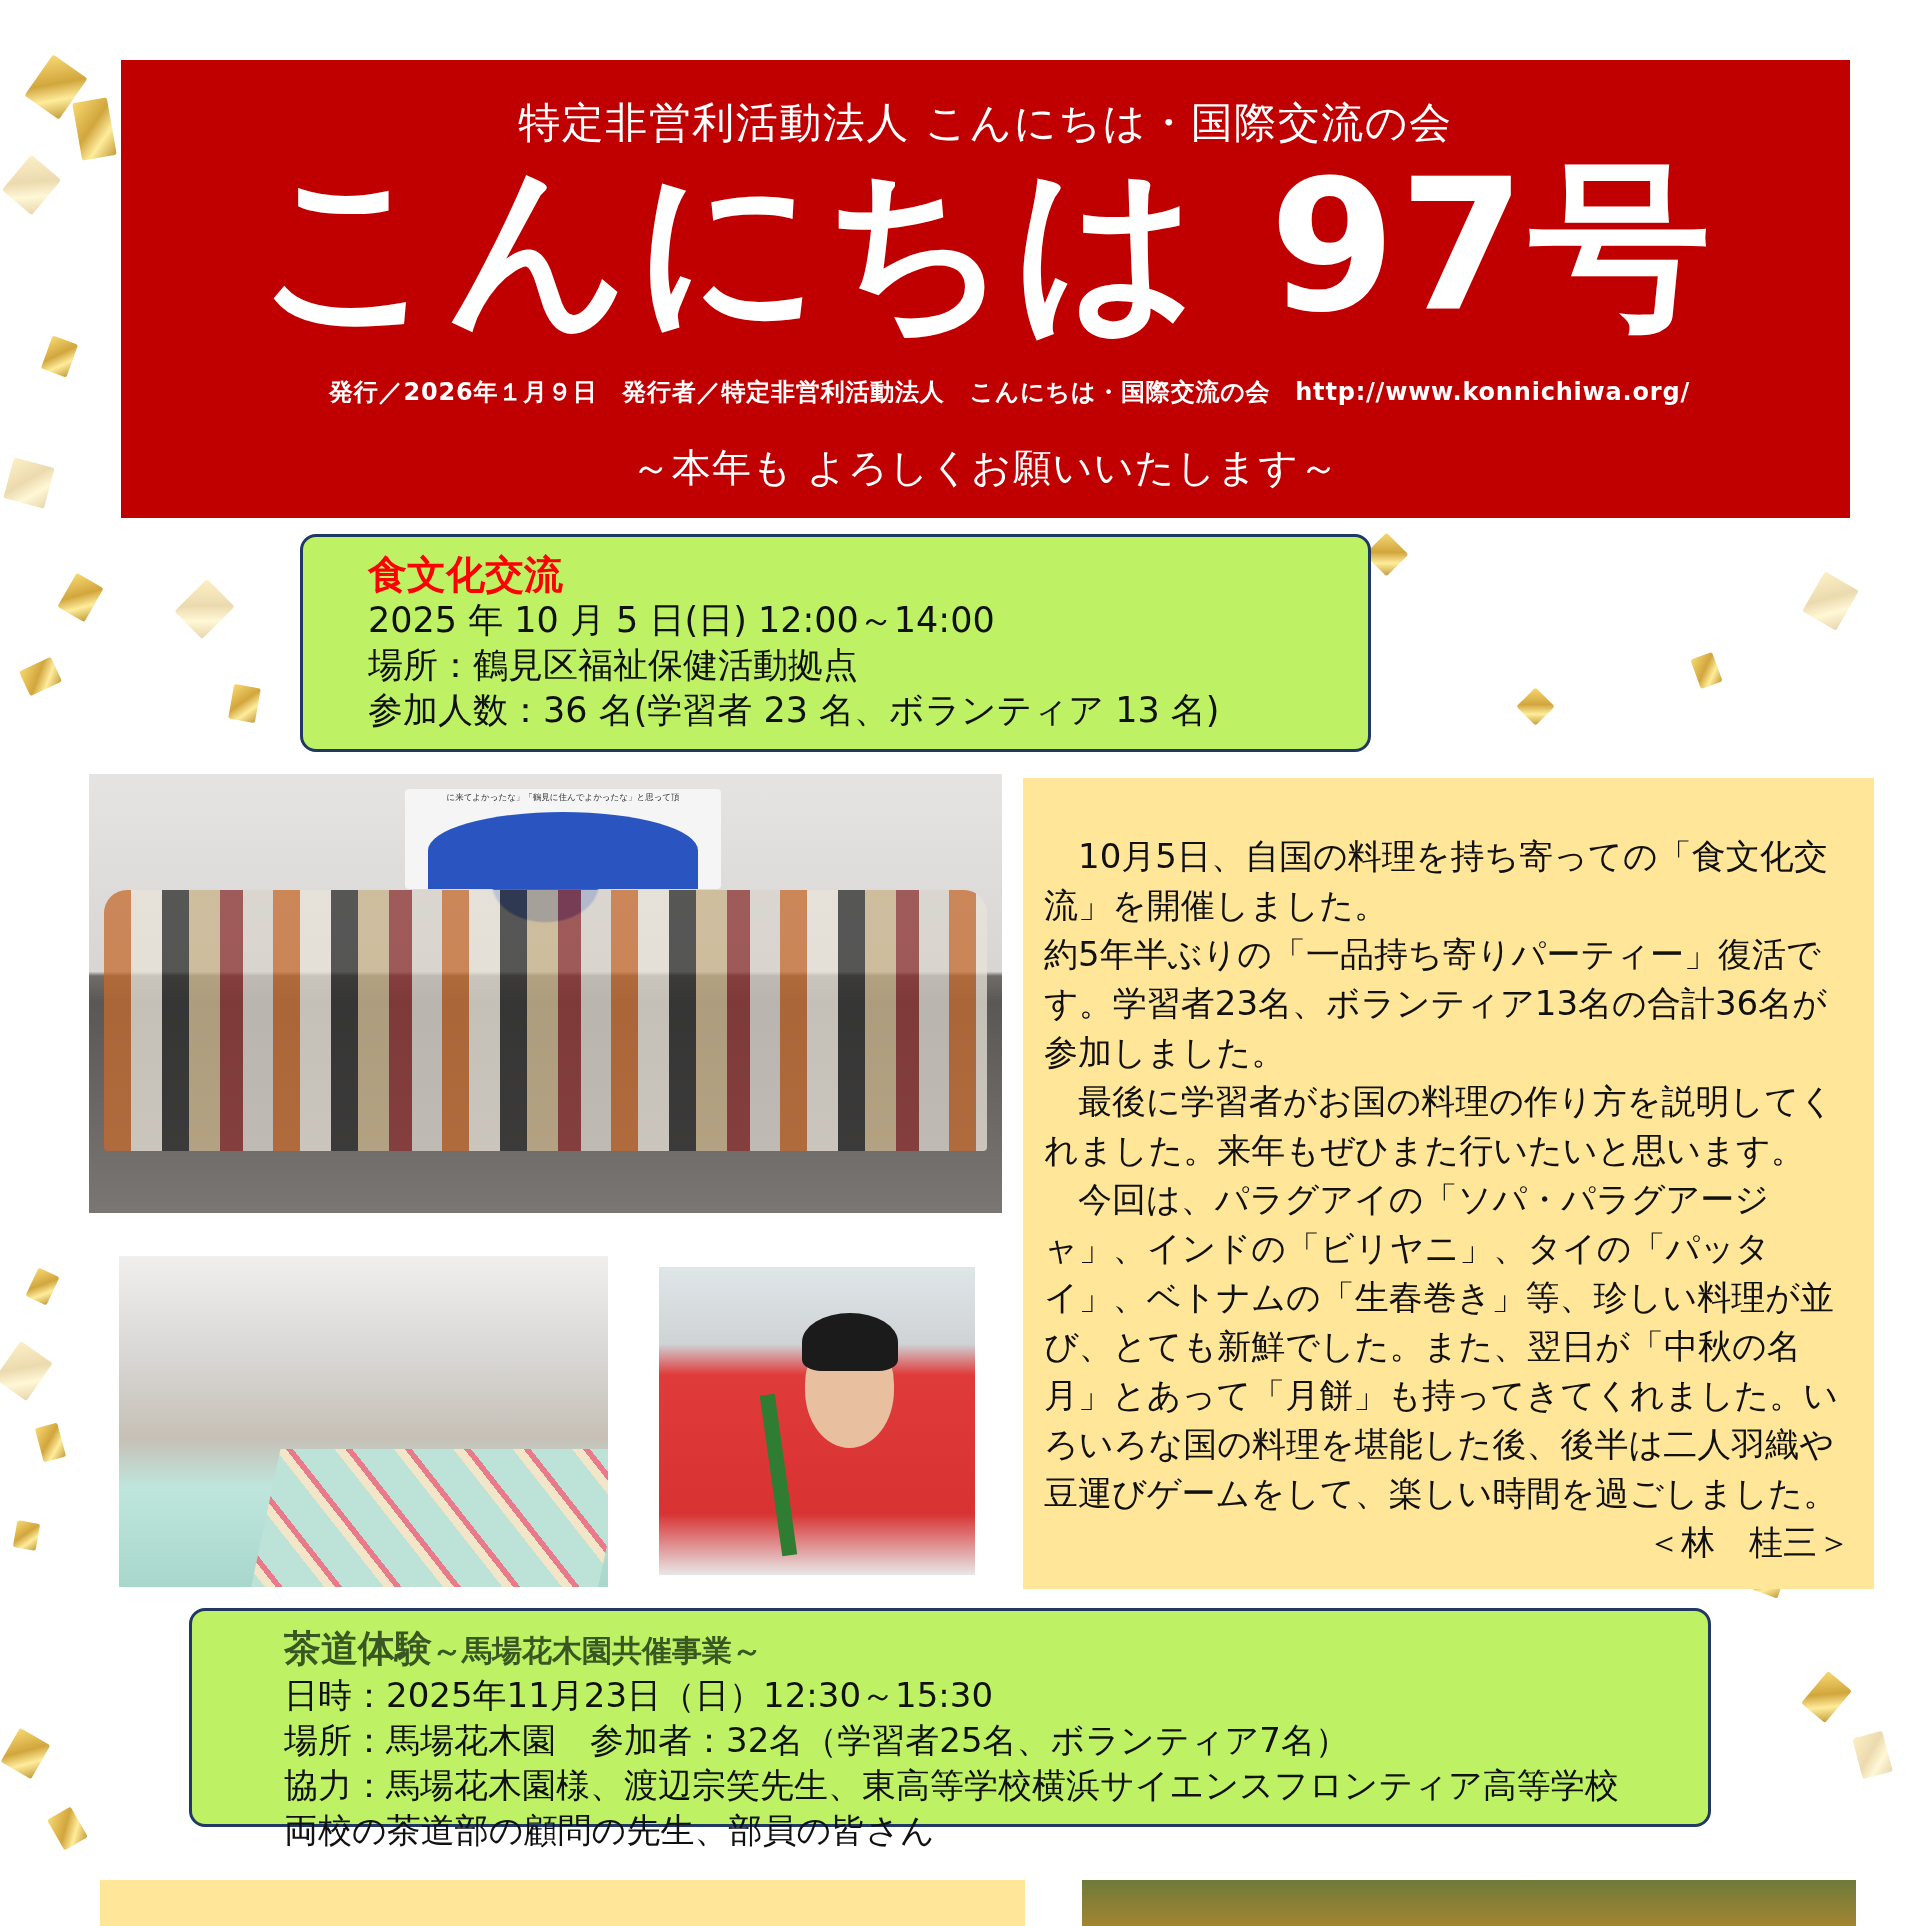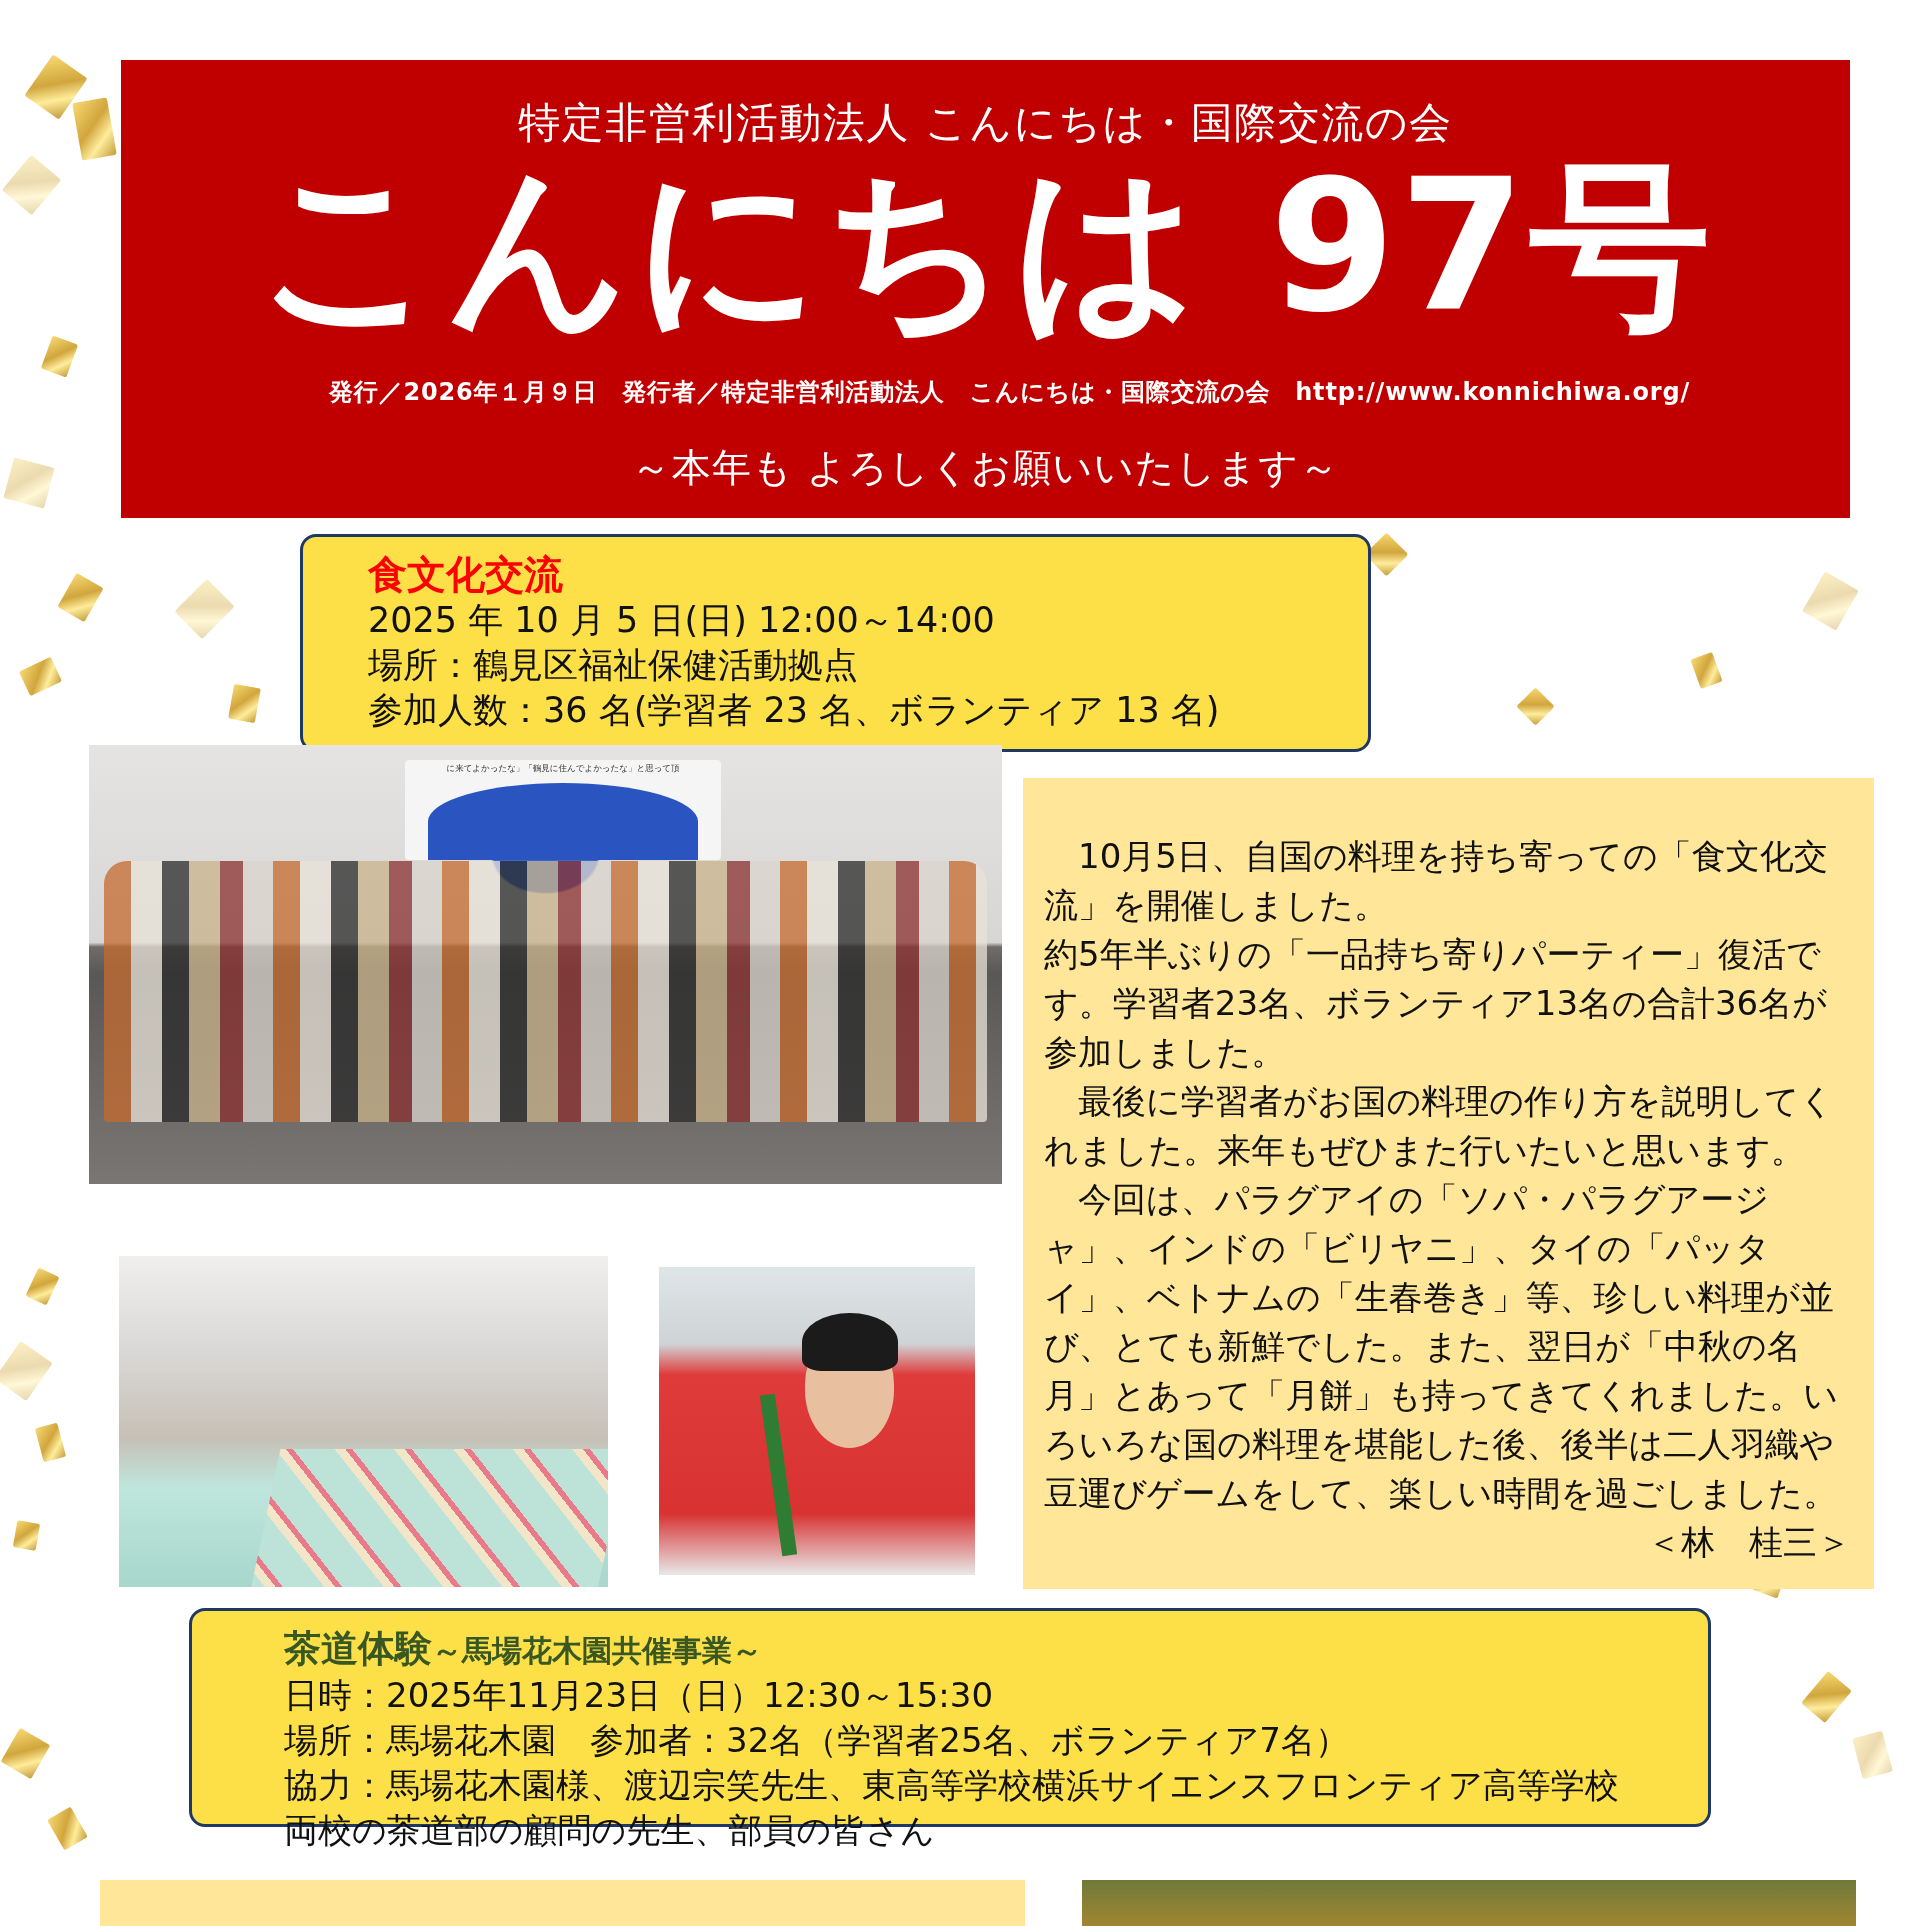--- a/index.html
+++ b/index.html
@@ -17,21 +17,21 @@
   .confetti.light { opacity: .35; }
 
   
   .header { left: 121px; top: 60px; width: 1729px; height: 458px; background: #C00000; color: #fff; text-decoration: underline; }
   .header .org { position: absolute; left: 0; right: 0; top: 35px; text-align: center; font-size: 42px; letter-spacing: 1.5px; }
   .header .title { position: absolute; left: 0; right: 0; top: 96px; text-align: center; font-size: 181px; font-weight: bold; line-height: 1; letter-spacing: 3.9px; }
   .header .pubinfo { position: absolute; left: 0; right: 0; top: 316px; text-align: center; font-size: 24px; font-weight: bold; letter-spacing: 0.8px; margin-left: 48px; }
   .header .greeting { position: absolute; left: 0; right: 0; top: 381px; text-align: center; font-size: 39px; letter-spacing: 1.2px; }
 
   
-  .infobox { border: 3.9px solid #1F3864; border-radius: 16px; background: #fde047; box-sizing: border-box; }
+  .infobox { border: 3.9px solid #1F3864; border-radius: 16px; background: #bef264; box-sizing: border-box; }
   .infobox .heading { font-weight: bold; }
   .infobox .line { white-space: nowrap; }
 
   .box1 { left: 300px; top: 534px; width: 1071px; height: 218px; padding: 15.4px 0 0 65px; }
   .box1 .heading { color: #ff0000; font-size: 39px; line-height: 46px; }
   .box1 .line { font-size: 35px; line-height: 45px; }
 
   .box2 { left: 189px; top: 1608px; width: 1522px; height: 219px; padding: 15.4px 0 0 92px; }
   .box2 .heading { color: #385723; font-size: 37px; line-height: 45px; }
   .box2 .heading small { font-size: 30px; }
@@ -39,21 +39,21 @@
 
   
   .panel { background: #FFE699; box-sizing: border-box; }
   .panel p { margin: 0; font-size: 34px; line-height: 49px; }
   .panel .sig { text-align: right; }
   .panel1 { left: 1023px; top: 778px; width: 851px; height: 811px; padding: 54px 23px 0 21px; }
   .panel2 { left: 100px; top: 1880px; width: 925px; height: 813px; padding: 39px 19px 0 23px; }
 
   
   .photo { overflow: hidden; box-sizing: border-box; }
-  .photo-group { left: 89px; top: 745px; width: 913px; height: 439px;
+  .photo-group { left: 89px; top: 774px; width: 913px; height: 439px;
     background:
       radial-gradient(ellipse at 50% 25%, #3b67c9 0 8%, transparent 8.5%),
       linear-gradient(180deg, #e6e4e2 0%, #d8d6d4 45%, #6f6c68 46%, #5a5856 52%, #7a7674 100%); }
   .photo-group .people { position: absolute; left: 15.4px; right: 15.4px; top: 116px; bottom: 62px;
     background:
       repeating-linear-gradient(90deg, #c56a2e 0 27px, #e8e2d8 27px 58px, #2a2a2a 58px 85px, #c9b38a 85px 116px, #8a2f2f 116px 139px, #d9d4cc 139px 169px);
     opacity: .75; border-radius: 23px 23px 3.9px 3.9px; }
   .photo-group .banner { position: absolute; left: 316px; top: 15.4px; width: 316px; height: 100px; background: #f5f5f5; border-radius: 3.9px; }
   .photo-group .banner .oval { position: absolute; left: 23px; right: 23px; top: 23px; bottom: 0; background: #2a55c0; border-radius: 50% 50% 0 0; }
   .photo-group .banner-text { position: absolute; left: 0; right: 0; top: 3.1px; font-size: 8.5px; text-align: center; color: #333; }

